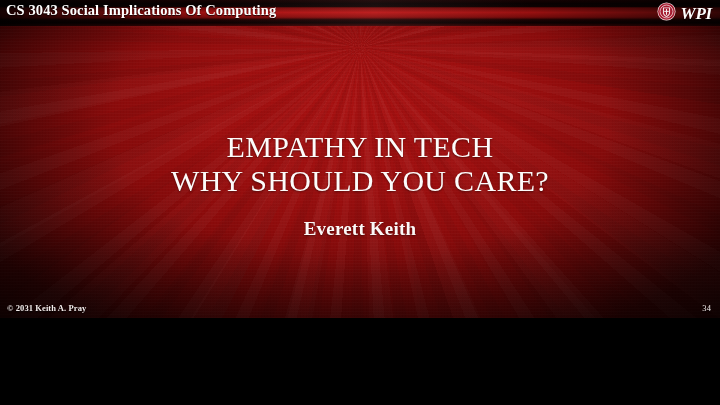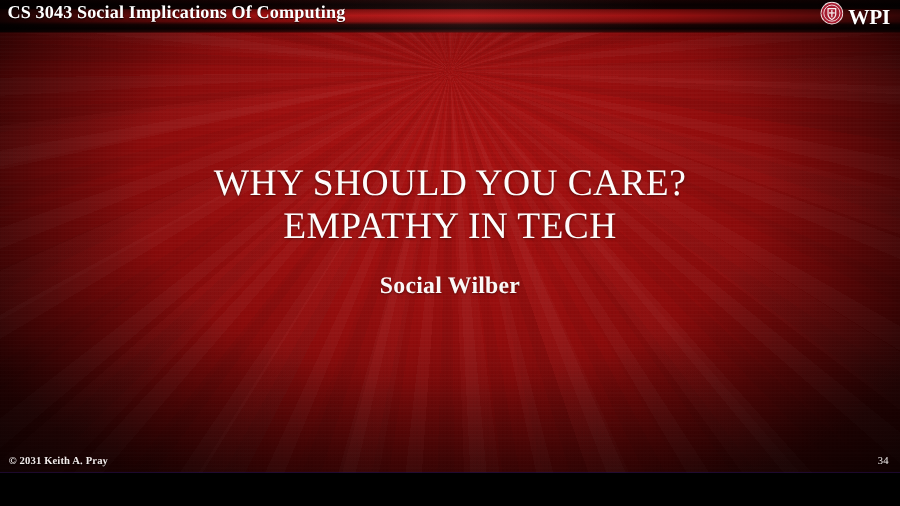--- a/index.html
+++ b/index.html
@@ -3,23 +3,23 @@
 <meta charset="utf-8">
 <style>
   html, body {
     margin: 0;
     padding: 0;
     background: #000;
   }
   #slide {
     position: relative;
     width: 720px;
-    height: 378px;
+    height: 318px;
     overflow: hidden;
-    background: #6d28d9;
+    background: #a16207;
     font-family: "Liberation Serif", "DejaVu Serif", serif;
     -webkit-font-smoothing: antialiased;
   }
 
   
   .bg-base {
     position: absolute;
     inset: 0;
     background: radial-gradient(ellipse 62% 80% at 50% 34%,
                 #a81111 0%,
@@ -128,20 +128,21 @@
   
   .wpi-logo {
     position: absolute;
     right: 8px;
     top: 2px;
     height: 22px;
     display: flex;
     align-items: center;
     gap: 4px;
     z-index: 6;
+    font-style: italic;
   }
   .wpi-seal { display: block; }
   .wpi-word {
     font-size: 17px;
     font-weight: bold;
     color: #ffffff;
     letter-spacing: -0.2px;
     line-height: 1;
     text-shadow: 0 1px 1px rgba(0,0,0,.8);
   }
@@ -232,22 +233,22 @@
         <path d="M14.6 13.4 h10.8 v8.7 c0 4 -3.3 6.5 -5.4 7.6 c-2.1 -1.1 -5.4 -3.6 -5.4 -7.6 z" fill="#a51c30"></path>
         <rect x="18.9" y="14.6" width="2.2" height="12.4" fill="#f6eced"></rect>
         <rect x="15.2" y="18.6" width="9.6" height="2.2" fill="#f6eced"></rect>
       </svg>
     </span>
     <span class="wpi-word">WPI</span>
   </div>
 
   <div class="content">
     <h1 class="slide-title">
+      <span class="tline">EMPATHY IN TECH</span>
       <span class="tline">WHY SHOULD YOU CARE?</span>
-      <span class="tline">EMPATHY IN TECH</span>
     </h1>
-    <div class="slide-subtitle">Social Wilber</div>
+    <div class="slide-subtitle">Everett Keith</div>
   </div>
 
   <div class="footer-copy">© 2031 Keith A. Pray</div>
   <div class="footer-page">34</div>
 
 </div>
 
 </body></html>

